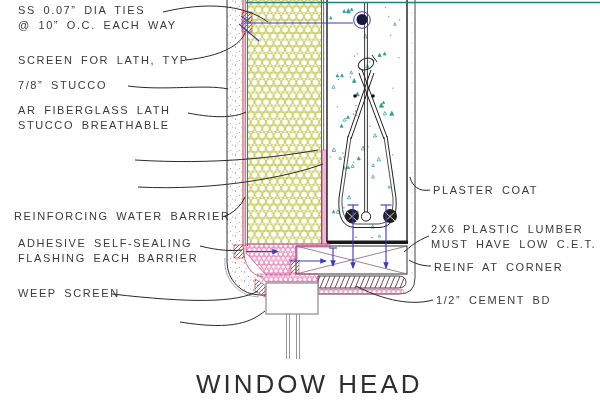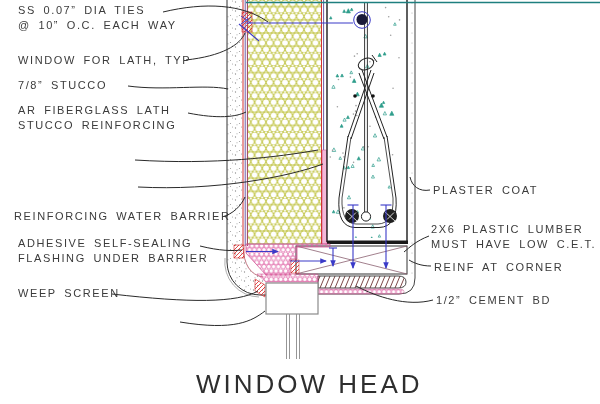--- a/index.html
+++ b/index.html
@@ -235,27 +235,27 @@
     <path d="M180,322 C235,331 252,321 265,311"></path>
     <path d="M430,190 C419,192 412,186 410,177"></path>
     <path d="M429,236 C416,241 410,247 404,252"></path>
     <path d="M431,266 C421,266 414,263 409,260"></path>
     <path d="M433,300 C407,307 377,297 356,286"></path>
   </g>
 </svg>
 
   <div class="lbl" style="left:18px;top:3px">SS 0.07” DIA TIES
 @ 10” O.C. EACH WAY</div>
-  <div class="lbl" style="left:18px;top:53px">WINDOW FOR LATH, TYP</div>
+  <div class="lbl" style="left:18px;top:53px">SCREEN FOR LATH, TYP</div>
   <div class="lbl" style="left:18px;top:78px">7/8” STUCCO</div>
   <div class="lbl" style="left:18px;top:103px">AR FIBERGLASS LATH
-STUCCO REINFORCING</div>
+STUCCO BREATHABLE</div>
   <div class="lbl" style="left:14px;top:209px">REINFORCING WATER BARRIER</div>
   <div class="lbl" style="left:18px;top:236px">ADHESIVE SELF-SEALING
-FLASHING UNDER BARRIER</div>
+FLASHING EACH BARRIER</div>
   <div class="lbl" style="left:18px;top:286px">WEEP SCREEN</div>
 
   <div class="lbl" style="left:433px;top:183px">PLASTER COAT</div>
   <div class="lbl" style="left:431px;top:222px">2X6 PLASTIC LUMBER
 MUST HAVE LOW C.E.T.</div>
   <div class="lbl" style="left:434px;top:260px">REINF AT CORNER</div>
   <div class="lbl" style="left:436px;top:293px">1/2” CEMENT BD</div>
 
   <div class="title">WINDOW HEAD</div>
 </div>

